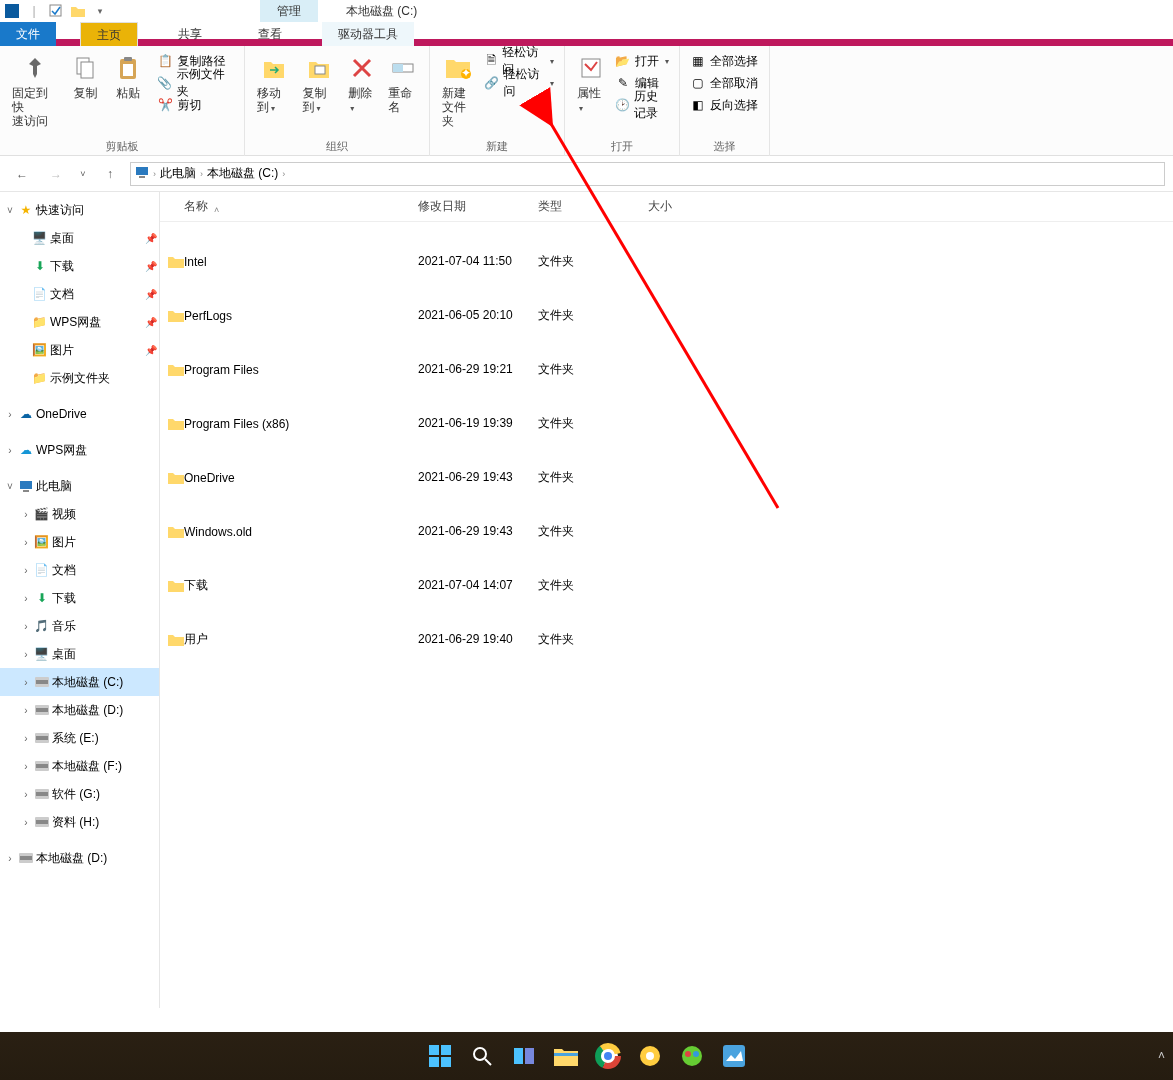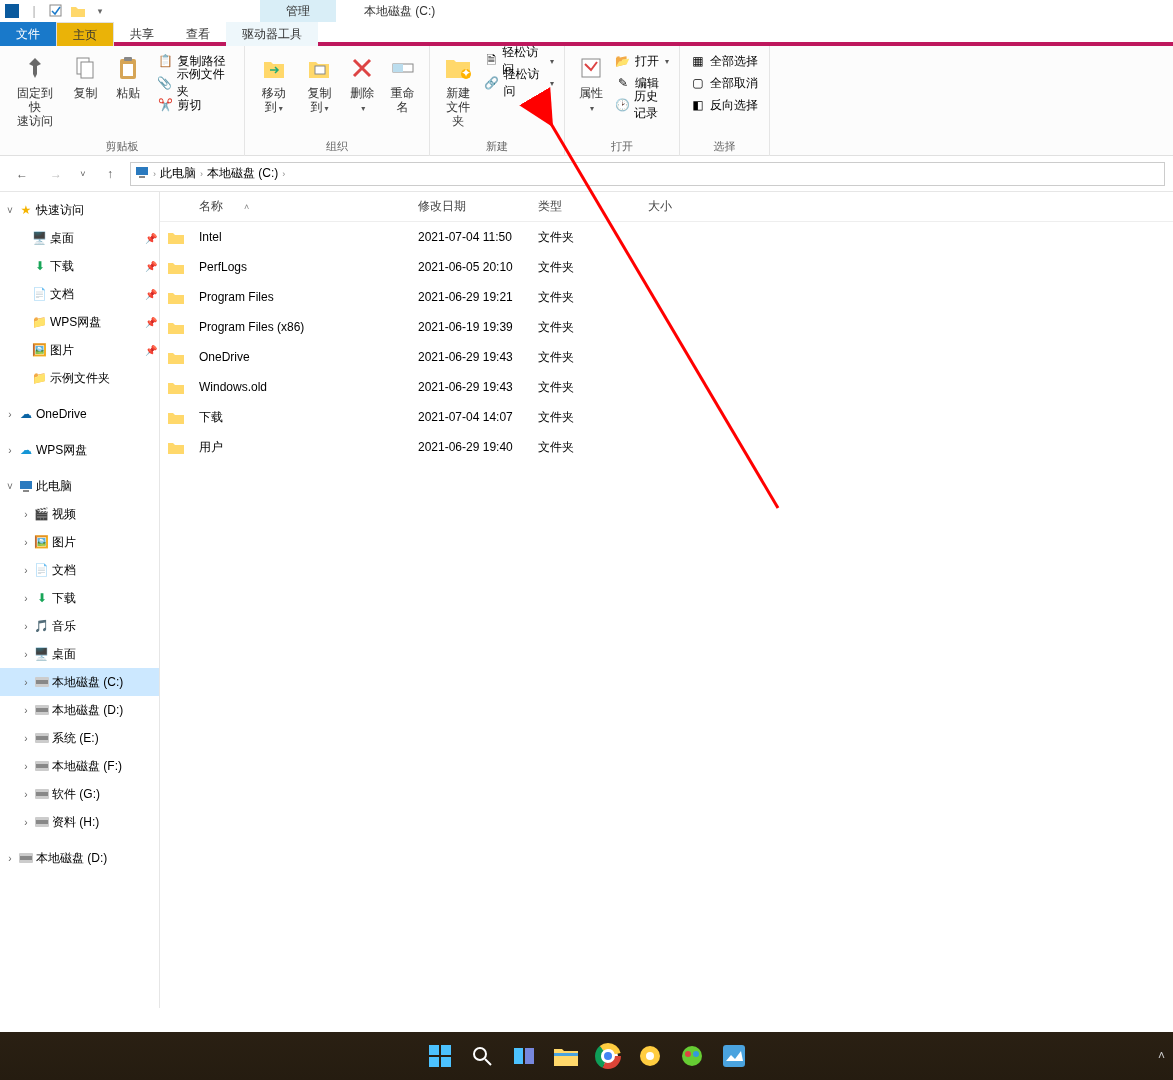--- a/index.html
+++ b/index.html
@@ -2,37 +2,37 @@
 <html><head>
 <meta charset="utf-8">
 <style>
 * { margin:0; padding:0; box-sizing:border-box; font-family:"Microsoft YaHei","Segoe UI",sans-serif; font-size:12px; }
 body { width:1173px; height:1080px; background:#fff; position:relative; overflow:hidden; }
 
 
 .titlebar { height:22px; background:#fff; display:flex; align-items:center; }
 .titlebar .qat { display:flex; align-items:center; gap:6px; padding:0 4px; }
 .titlebar .qat span { width:16px; height:16px; display:inline-flex; align-items:center; justify-content:center; }
-.titlebar .contextual { background:#d9eef7; color:#333; height:22px; line-height:22px; padding:0 26px; margin-left:148px; }
+.titlebar .contextual { background:#d9eef7; color:#333; height:22px; line-height:22px; padding:0 17px; margin-left:148px; }
 .titlebar .wintitle { margin-left:28px; color:#333; }
 
 
-.tabs { height:24px; display:flex; border-bottom:4px solid #be185d; }
+.tabs { height:24px; display:flex; border-bottom:7px solid #be185d;gap:24px; }
 .tabs .tab { padding:0 16px; height:24px; line-height:24px; color:#333; cursor:default; }
 .tabs .file { background:#1979ca; color:#fff; }
 .tabs .active { background:#eab308; border-top:1px solid #e0e0e0; border-left:1px solid #e0e0e0; border-right:1px solid #e0e0e0; }
 
 
 .ribbon { height:110px; background:#fcfcfc; border-bottom:1px solid #e0e0e0; display:flex; }
 .group { height:110px; border-right:1px solid #e5e5e5; padding:4px 6px 2px 6px; display:flex; flex-direction:column; }
 .group-body { flex:1; display:flex; align-items:flex-start; }
 .group-label { text-align:center; color:#666; font-size:11px; height:16px; line-height:16px; }
 .bigbtn { display:flex; flex-direction:column; align-items:center; padding:2px 6px; min-width:40px; cursor:default; }
 .bigbtn .ic { width:32px; height:32px; display:flex; align-items:center; justify-content:center; margin-bottom:2px; }
-.bigbtn .lbl { text-align:center; line-height:14px; color:#333; }
+.bigbtn .lbl { text-align:left; line-height:14px; color:#333; }
 .smallrow { display:flex; align-items:center; height:22px; padding:0 4px; gap:4px; cursor:default; }
 .smallrow .ic { width:16px; height:16px; display:inline-flex; align-items:center; justify-content:center; }
 .stack { display:flex; flex-direction:column; }
 
 
 .navbar { height:36px; display:flex; align-items:center; border-bottom:1px solid #e6e6e6; padding:0 8px; gap:6px; }
 .navbtn { width:28px; height:28px; display:flex; align-items:center; justify-content:center; color:#555; }
 .breadcrumb { flex:1; height:24px; border:1px solid #ccc; display:flex; align-items:center; padding:0 4px; gap:4px; }
 .breadcrumb .sep { color:#888; }
 
@@ -44,25 +44,25 @@
 .tree-item .expander { width:12px; text-align:center; color:#666; font-size:10px; }
 .tree-item .ic { width:16px; height:16px; display:inline-flex; align-items:center; justify-content:center; }
 .tree-item .lbl { flex:1; }
 .tree-item .pin { width:14px; color:#888; font-size:10px; }
 .indent1 { padding-left:18px; }
 .indent2 { padding-left:20px; }
 
 .content { flex:1; overflow:auto; }
 .cols { display:flex; height:30px; align-items:center; border-bottom:1px solid #eee; color:#444; }
 .cols div, .row div { padding:0 8px; }
-.c-name { width:250px; display:flex; align-items:center; gap:15px; }
+.c-name { width:250px; display:flex; align-items:flex-end; gap:0; }
 .c-date { width:120px; }
 .c-type { width:110px; }
 .c-size { width:80px; }
-.row { display:flex; height:30px; align-items:center; }
+.row { display:flex; height:30px; align-items:center;margin-top:24px; }
 .row .ic { width:16px; height:16px; display:inline-flex; align-items:center; justify-content:center; }
 
 
 .status { height:24px; border-top:1px solid #e6e6e6; display:flex; align-items:center; padding:0 10px; color:#444;margin-top:44px; }
 
 
 .taskbar { position:absolute; bottom:0; left:0; right:0; height:48px; background:linear-gradient(#2a2013,#251c10); display:flex; align-items:center; justify-content:center; gap:12px; }
 .taskbar .tb { width:30px; height:30px; display:flex; align-items:center; justify-content:center; }
 .taskbar .right { position:absolute; right:8px; display:flex; align-items:center; color:#ccc; gap:6px; }
 

